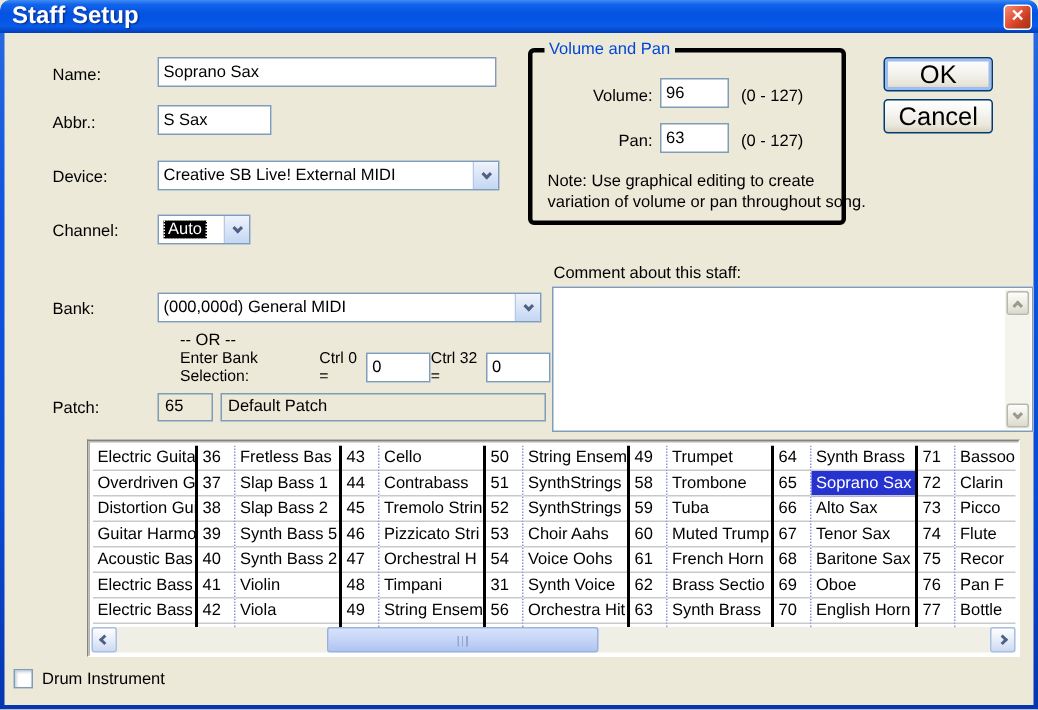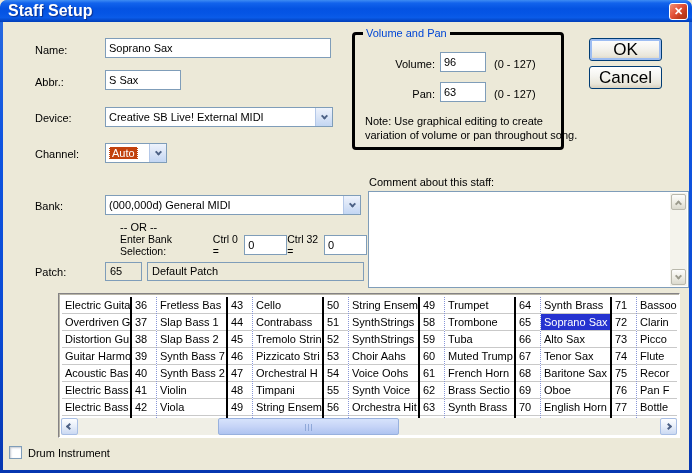--- a/index.html
+++ b/index.html
@@ -28,21 +28,21 @@
   .combo .cv{flex:1;font-size:11px;padding-left:3px;white-space:nowrap;overflow:hidden;}
   .combo .cbtn{width:17px;height:18px;margin:0;border-left:1px solid #B4C8E8;border-radius:0 1px 1px 0;
     background:linear-gradient(180deg,#EEF3FC 0%,#DCE6F7 45%,#C3D6F3 100%);
     display:flex;align-items:center;justify-content:center;}
   .chev{display:block;width:5px;height:5px;border-right:2px solid #4D6185;border-bottom:2px solid #4D6185;}
   .chev.down{transform:rotate(45deg) translate(-1px,-1px);}
   .chev.up{transform:rotate(-135deg) translate(-1px,-1px);}
   .chev.left{transform:rotate(135deg);}
   .chev.right{transform:rotate(-45deg);}
   .chev.grey{border-color:#9B9A8C;}
-  .sel-blue{background:#c2410c;color:#fff;padding:1px 3px;outline:1px dotted #fff;outline-offset:-1px;}
+  .sel-blue{background:#000000;color:#fff;padding:1px 3px;outline:1px dotted #fff;outline-offset:-1px;}
   
   #vp-group{position:absolute;left:349px;top:10px;width:212px;height:118px;
     border:3px solid #000000;border-radius:4px;}
   #vp-title{position:absolute;left:8px;top:-8px;background:#ECE9D8;padding:0 3px;
     font-size:11px;color:#0046D5;}
   
   .btn{position:absolute;width:73px;height:23px;border:1px solid #003C74;border-radius:3px;
     background:linear-gradient(180deg,#FFFFFF 0%,#F4F3EE 45%,#E9E6DA 80%,#D8D0BE 100%);
     font-size:17px;color:#000;text-align:center;line-height:21px;cursor:pointer;}
   .btn.default{box-shadow:inset 0 0 0 2px #9DBDF2;}
@@ -183,21 +183,21 @@
             <div class="pt-cell">38</div>
             <div class="pt-cell">39</div>
             <div class="pt-cell">40</div>
             <div class="pt-cell">41</div>
             <div class="pt-cell">42</div>
           </div>
           <div class="pt-col names">
             <div class="pt-cell">Fretless Bas</div>
             <div class="pt-cell">Slap Bass 1</div>
             <div class="pt-cell">Slap Bass 2</div>
-            <div class="pt-cell">Synth Bass 7</div>
+            <div class="pt-cell">Synth Bass 5</div>
             <div class="pt-cell">Synth Bass 2</div>
             <div class="pt-cell">Violin</div>
             <div class="pt-cell">Viola</div>
           </div>
           <div class="pt-col nums">
             <div class="pt-cell">43</div>
             <div class="pt-cell">44</div>
             <div class="pt-cell">45</div>
             <div class="pt-cell">46</div>
             <div class="pt-cell">47</div>
@@ -212,21 +212,21 @@
             <div class="pt-cell">Orchestral H</div>
             <div class="pt-cell">Timpani</div>
             <div class="pt-cell">String Ensem</div>
           </div>
           <div class="pt-col nums">
             <div class="pt-cell">50</div>
             <div class="pt-cell">51</div>
             <div class="pt-cell">52</div>
             <div class="pt-cell">53</div>
             <div class="pt-cell">54</div>
-            <div class="pt-cell">55</div>
+            <div class="pt-cell">31</div>
             <div class="pt-cell">56</div>
           </div>
           <div class="pt-col names">
             <div class="pt-cell">String Ensem</div>
             <div class="pt-cell">SynthStrings</div>
             <div class="pt-cell">SynthStrings</div>
             <div class="pt-cell">Choir Aahs</div>
             <div class="pt-cell">Voice Oohs</div>
             <div class="pt-cell">Synth Voice</div>
             <div class="pt-cell">Orchestra Hit</div>

